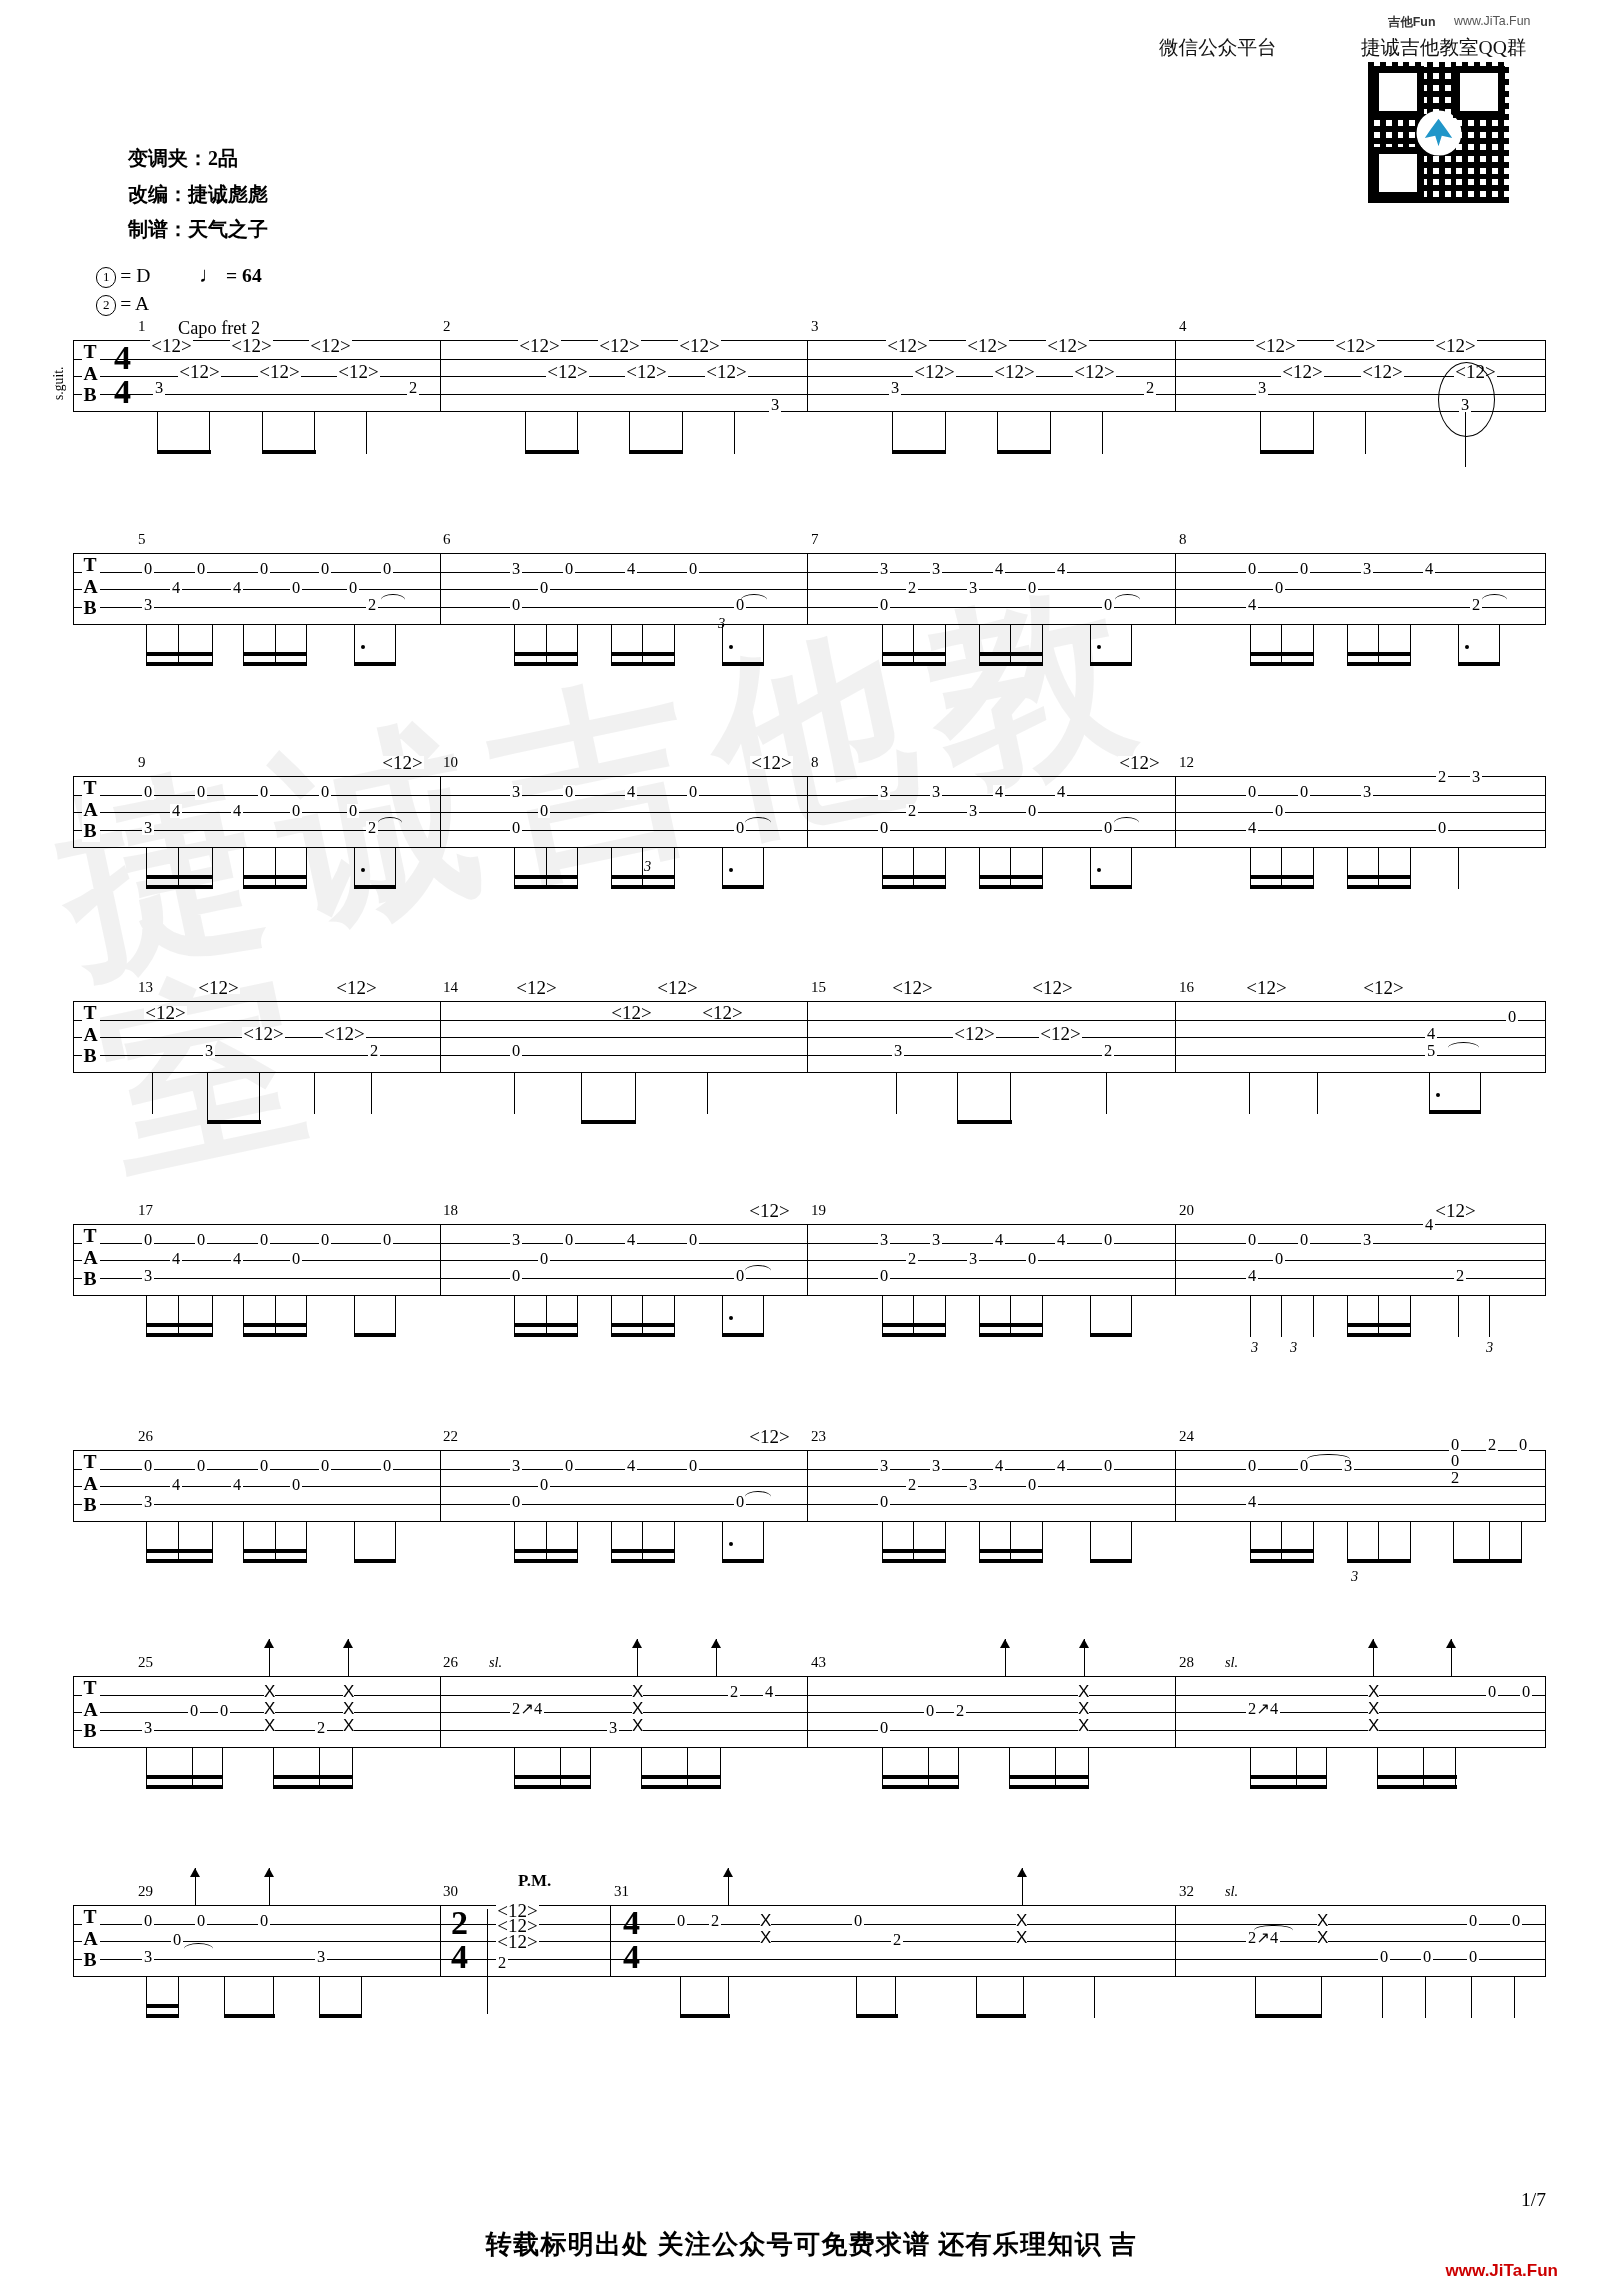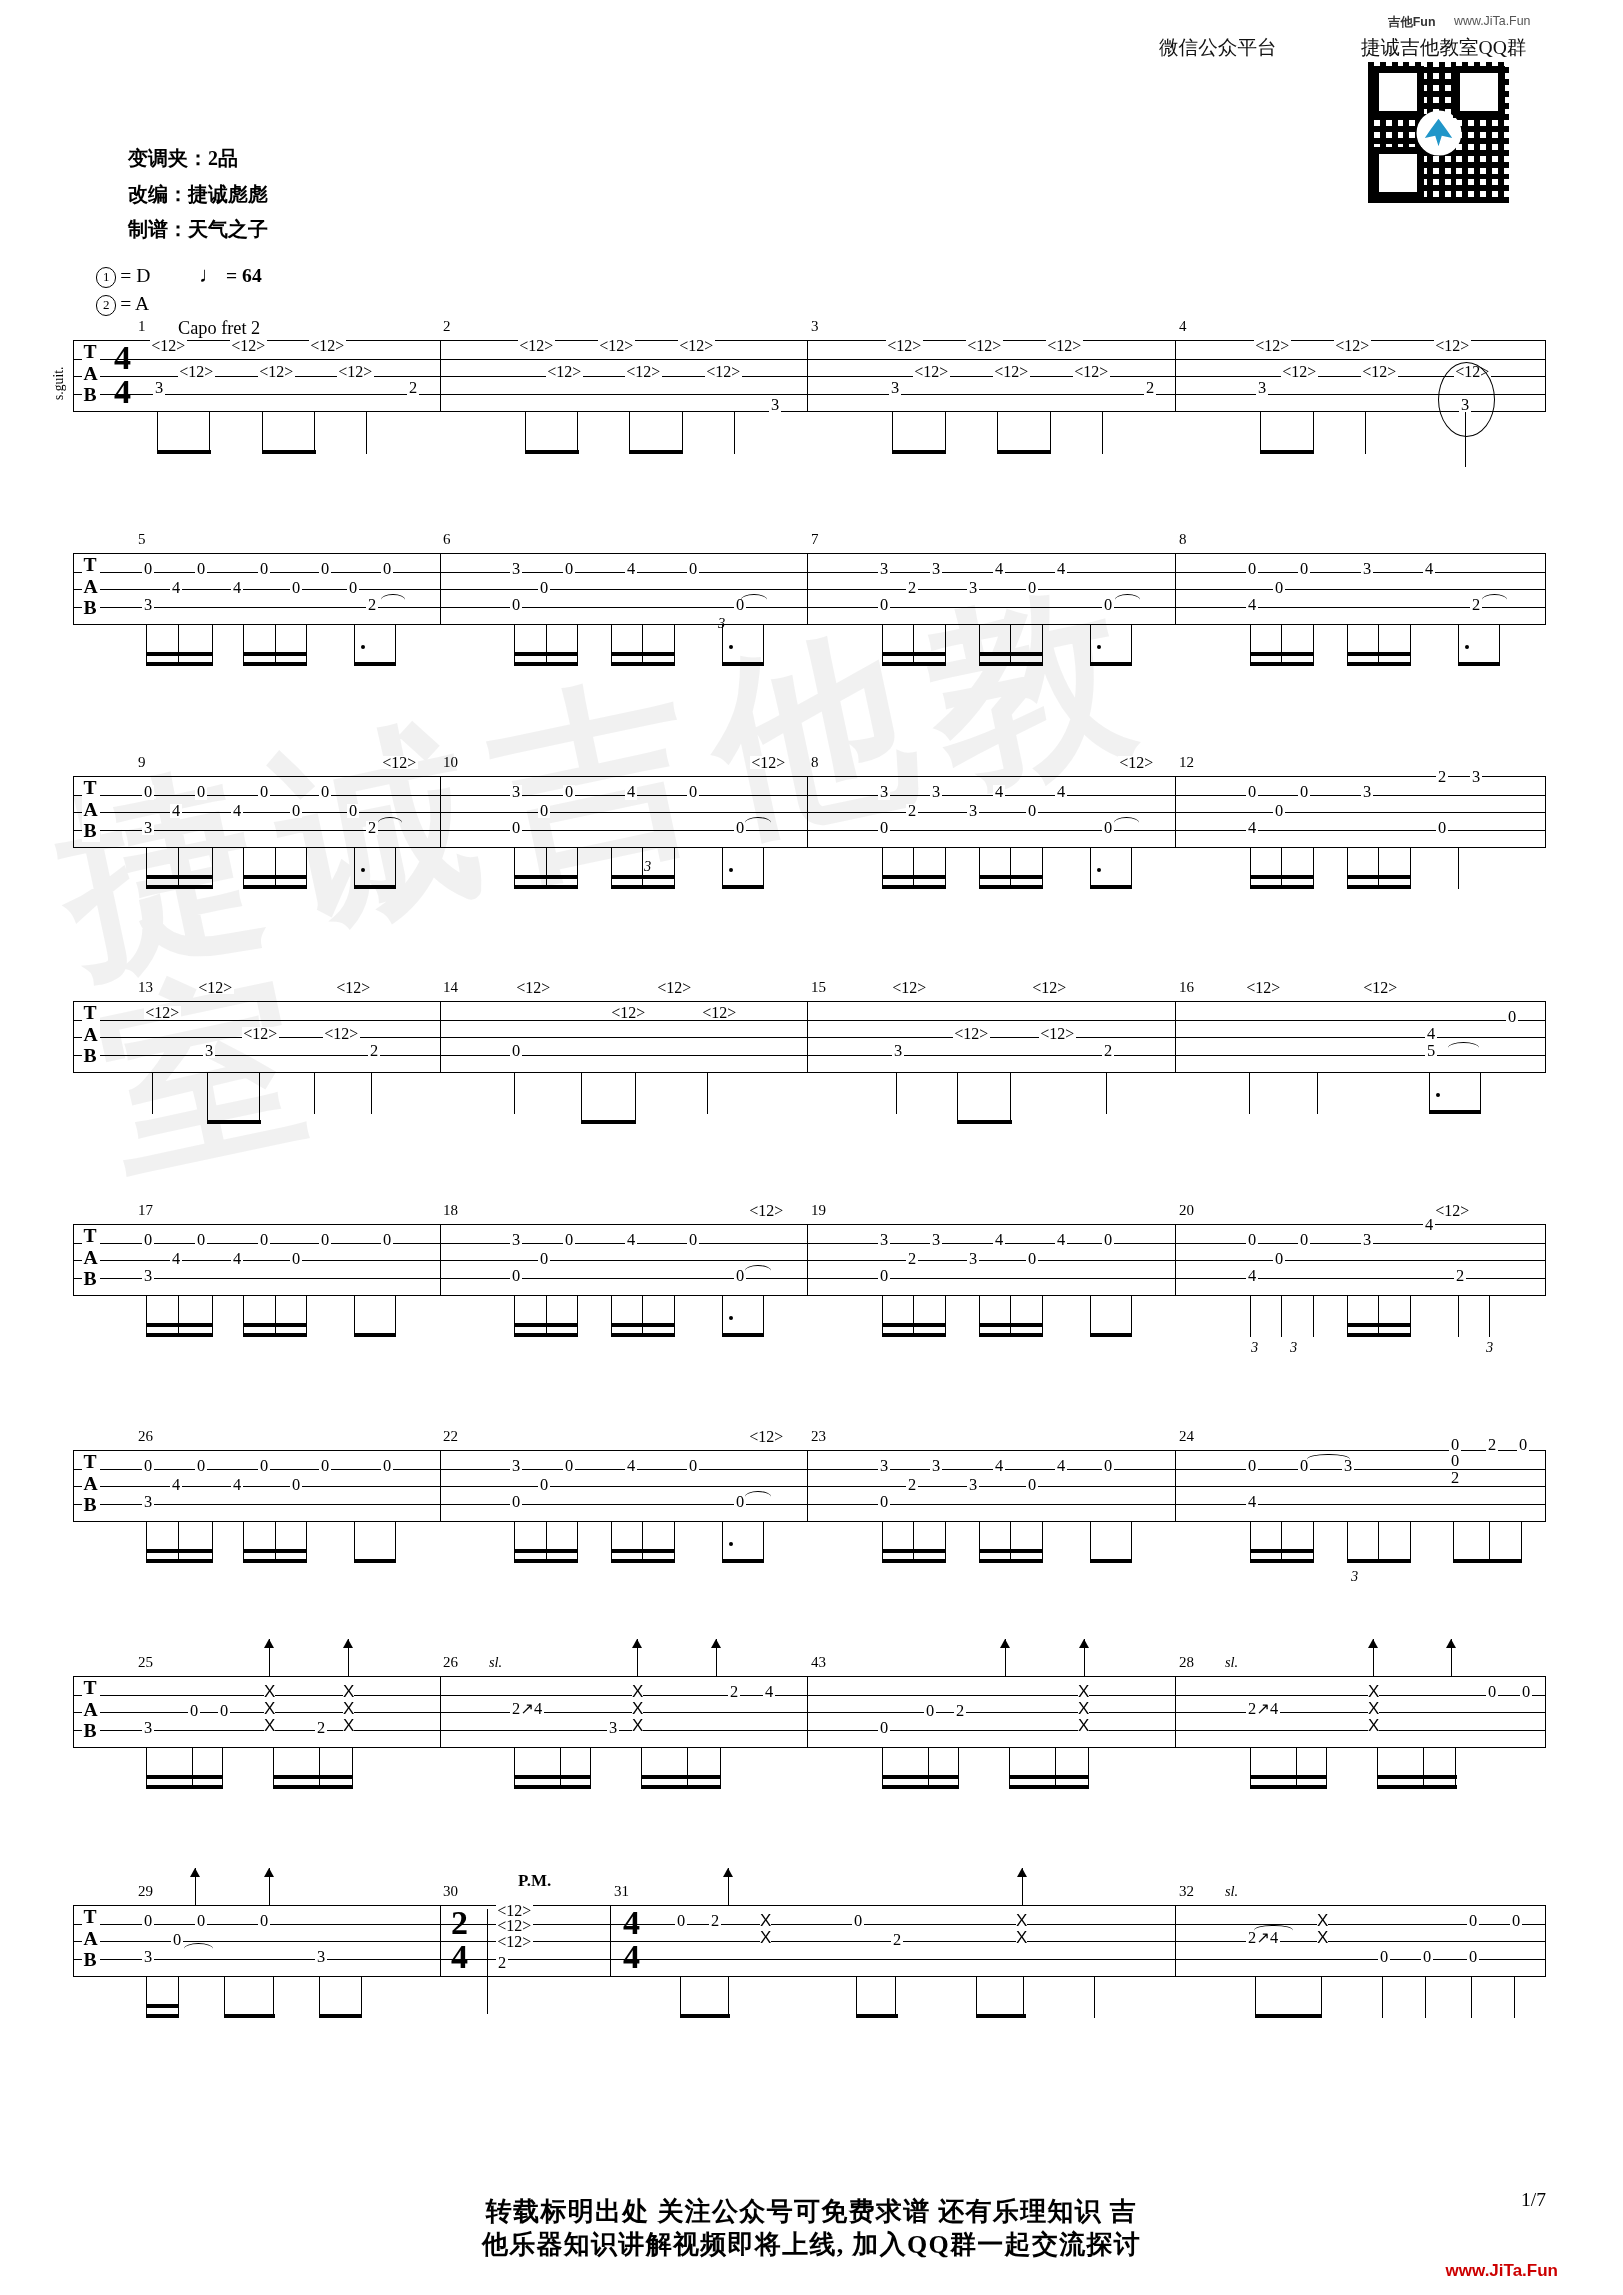--- a/index.html
+++ b/index.html
@@ -188,21 +188,21 @@
   .tnum {
     position: absolute;
     font-size: 16.4px;
     font-family: "Liberation Serif", serif;
     background: #fff;
     padding: 0 2px;
     line-height: 14.4px;
   }
   .harm {
     position: absolute;
-    font-size: 16px;
+    font-size: 19px;
     font-family: "Liberation Serif", serif;
     background: #fff;
     padding: 0 1.3px;
     line-height: 13px;
   }
   .stem {
     position: absolute;
     width: 1.3px;
     background: #000;
   }
@@ -1141,17 +1141,16 @@
   <div class="stem" style="left:1248px; top:72px; height:41px;"></div>
   <div class="beam" style="left:1182px; top:109px; width:67px;"></div>
   <div class="stem" style="left:1309px; top:72px; height:41px;"></div>
   <div class="stem" style="left:1352px; top:72px; height:41px;"></div>
   <div class="stem" style="left:1398px; top:72px; height:41px;"></div>
   <div class="stem" style="left:1441px; top:72px; height:41px;"></div>
 </div>
 
 <div id="footer">
   <div class="footer-line">转载标明出处  关注公众号可免费求谱  还有乐理知识    吉</div>
-  <div class="footer-line">他乐器知识讲解视频即将上线, 加入QQ群一起交流探讨</div>
 </div>
 <div id="page-num">1/7</div>
 <div id="site-footer">www.JiTa.Fun</div>
 
 
 </body></html>

